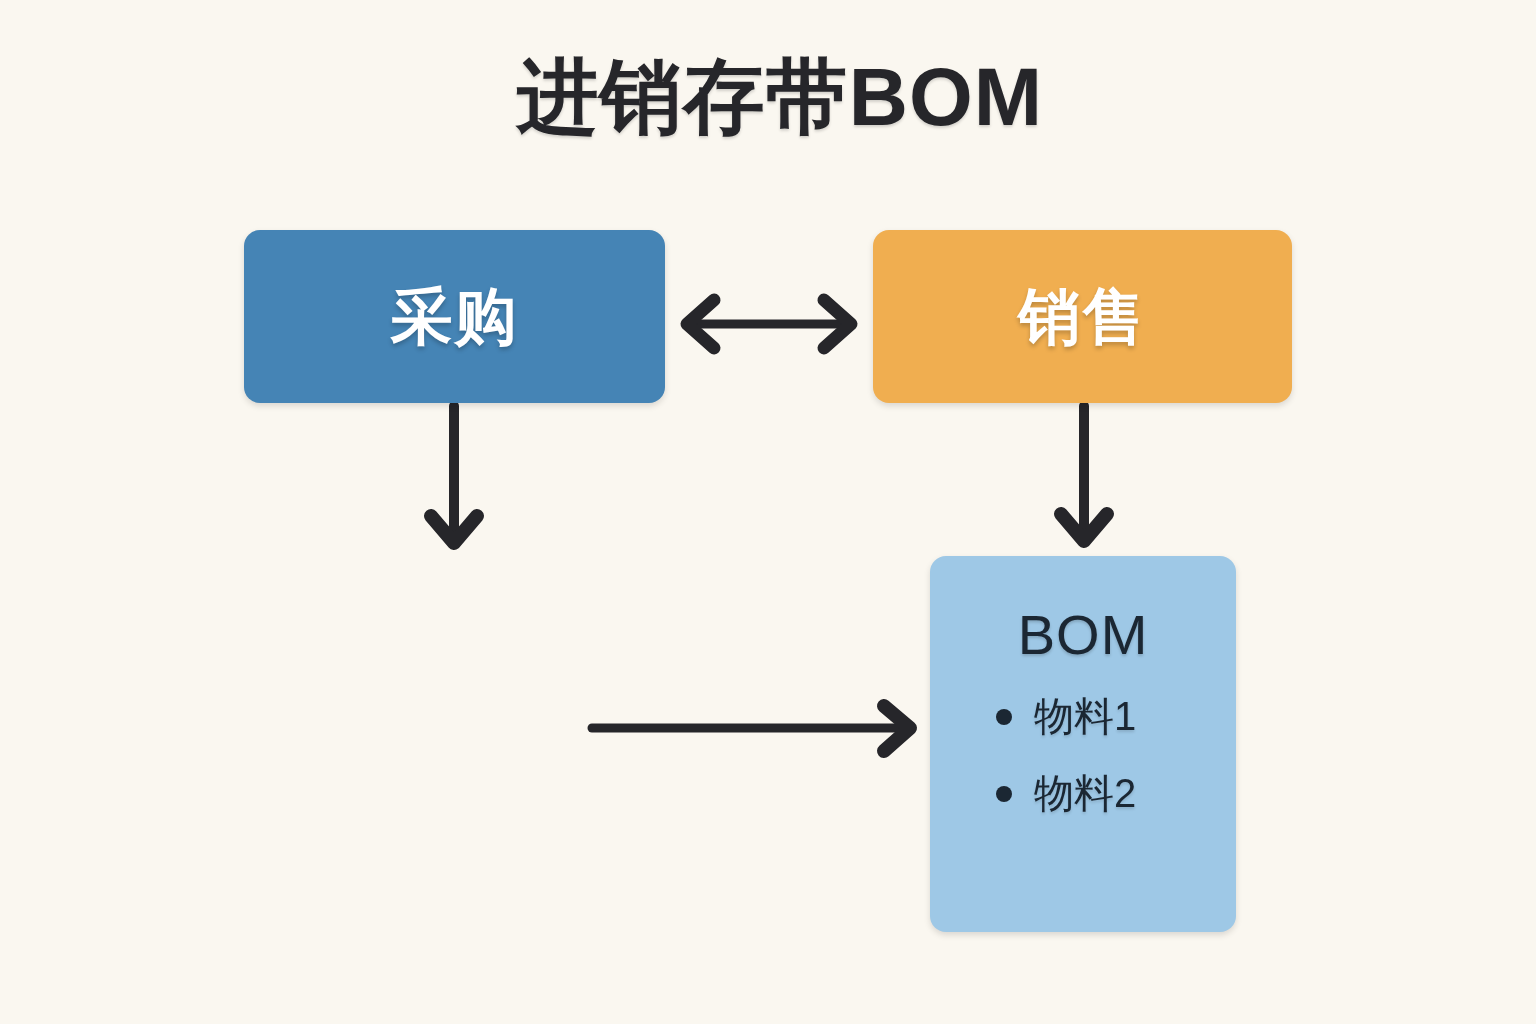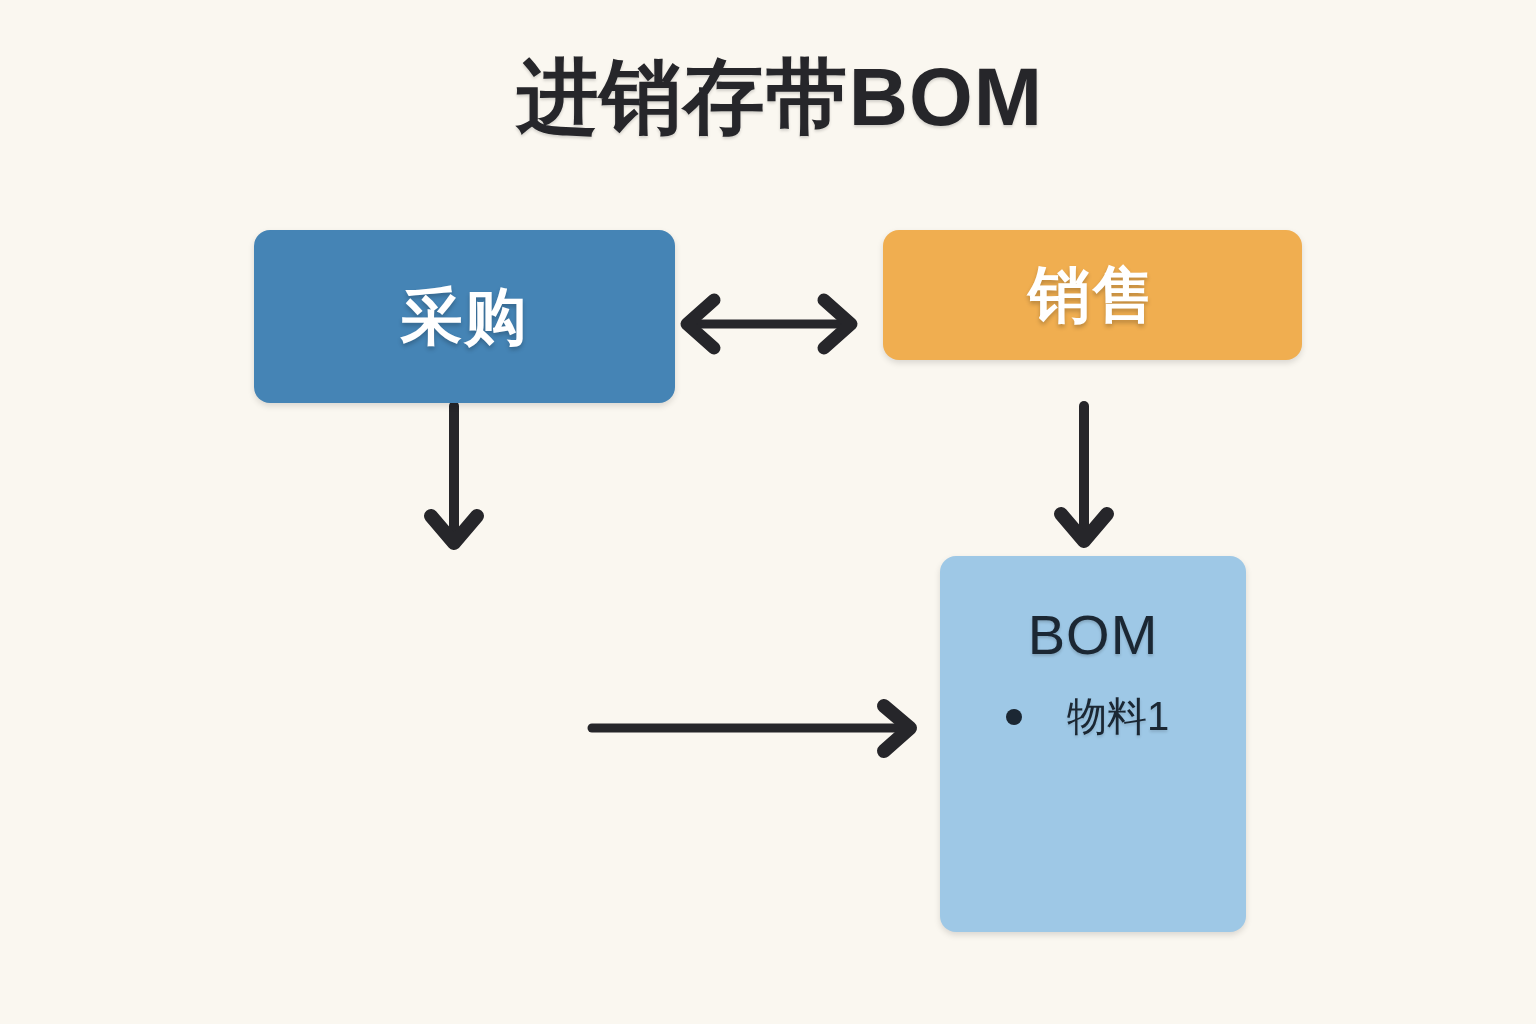--- a/index.html
+++ b/index.html
@@ -33,41 +33,40 @@
     text-shadow: 0 2px 3px rgba(0,0,0,0.16);
   }
   .node {
     position: absolute;
     box-sizing: border-box;
     border-radius: 16px;
     display: flex;
     align-items: center;
     justify-content: center;
     box-shadow: 0 3px 6px rgba(0,0,0,0.13);
-    margin-left: 10px;
   }
   .node-label {
     font-size: 62px;
     font-weight: 700;
     color: #ffffff;
     text-shadow: 0 3px 4px rgba(0,0,0,0.22);
     letter-spacing: 2px;
   }
   #node-purchase {
     left: 244px;
     top: 230px;
     width: 421px;
     height: 173px;
     background: #4584b5;
   }
   #node-sales {
     left: 873px;
     top: 230px;
     width: 419px;
-    height: 130px;
+    height: 173px;
     background: #f0ae50;
   }
   #node-inventory {
     left: 328px;
     top: 558px;
     width: 250px;
     height: 357px;
     background: #64b396;
   }
   #node-bom {
@@ -94,21 +93,20 @@
     padding: 0 0 0 66px;
   }
   .bom-list li {
     display: flex;
     align-items: center;
     margin-bottom: 22px;
     font-size: 40px;
     font-weight: 500;
     color: #1b2733;
     text-shadow: 0 2px 3px rgba(0,0,0,0.14);
-    gap: 23px;
   }
   .bullet {
     width: 16px;
     height: 16px;
     border-radius: 50%;
     background: #1b2733;
     margin-right: 22px;
     flex: none;
   }
   .arrow-layer {
@@ -160,16 +158,20 @@
   </div>
 
 
   <div class="node" id="node-bom">
     <div class="bom-title">BOM</div>
     <ul class="bom-list">
       <li>
         <span class="bullet"></span>
         <span>物料1</span>
       </li>
+      <li>
+        <span class="bullet"></span>
+        <span>物料2</span>
+      </li>
     </ul>
   </div>
 
 </div>
 
 </body></html>

